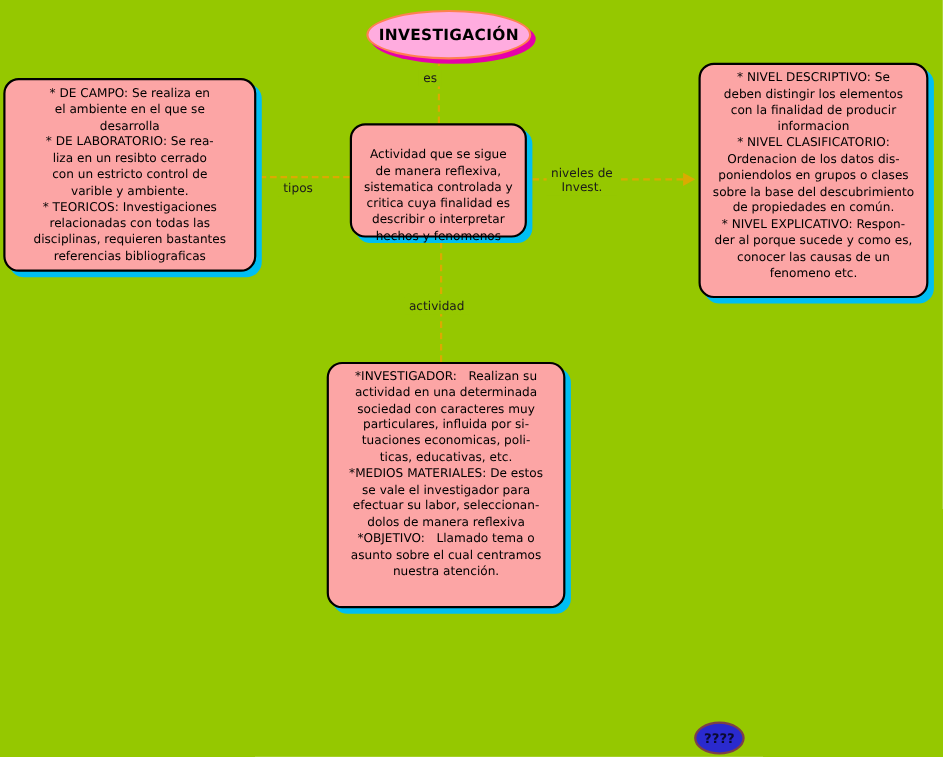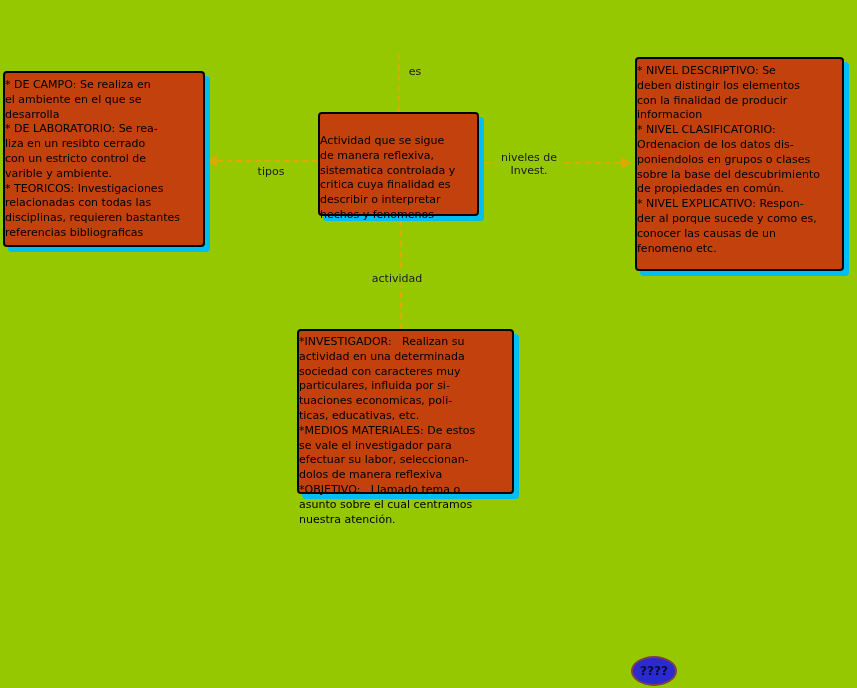--- a/index.html
+++ b/index.html
@@ -10,35 +10,36 @@
     width: 857px;
     height: 688px;
     background: #95c800;
     overflow: hidden;
   }
 
   
   .node {
     position: absolute;
     box-sizing: border-box;
-    background: #c2410c;
+    background: #fca5a5;
     border: 2px solid #000;
-    border-radius: 4px;
+    border-radius: 14px;
     box-shadow: 5px 5px 0 0 #00bef2;
     color: #000;
     font-size: 11px;
     line-height: 14.8px;
+    text-align: center;
     white-space: pre;
     padding-top: 5px;
     z-index: 3;
   }
-  .node-left    { left: 3px;   top: 71px;  width: 202px; height: 176px; }
+  .node-left    { left: 3px;   top: 71px;  width: 230px; height: 176px; }
   .node-center  { left: 318px; top: 112px; width: 161px; height: 104px; padding-top: 20px; }
   .node-right   { left: 635px; top: 57px;  width: 209px; height: 214px; }
-  .node-bottom  { left: 297px; top: 329px; width: 217px; height: 165px; padding-top: 4px; }
+  .node-bottom  { left: 297px; top: 329px; width: 217px; height: 224px; padding-top: 4px; }
 
   
   .title-ellipse {
     position: absolute;
     left: 333px; top: 9px; width: 150px; height: 45px;
     box-sizing: border-box;
     background: #ffacdf;
     border: 2px solid #ff8050;
     border-radius: 50%;
     box-shadow: 4px 4px 0 0 #e600aa;
@@ -88,21 +89,21 @@
     transform: translate(-50%, -50%);
     background: #95c800;
     color: #1a1a1a;
     font-size: 11px;
     line-height: 13px;
     text-align: center;
     white-space: pre;
     padding: 1px 4px;
     z-index: 2;
   }
-  .label-es        { left: 391px; top: 71px; margin-left: 24px; }
+  .label-es        { left: 391px; top: 71px; }
   .label-tipos     { left: 271px; top: 171px; }
   .label-niveles   { left: 529px; top: 164px; text-align: center; }
   .label-elementos { left: 397px; top: 278px; }
 </style>
 </head>
 <body>
 
 <div class="canvas">
 
   <div class="link v link-es"></div>
@@ -111,20 +112,23 @@
   <div class="link v link-elementos"></div>
   <div class="arrow arrow-left"></div>
   <div class="arrow arrow-right"></div>
 
   <div class="link-label label-es">es</div>
   <div class="link-label label-tipos">tipos</div>
   <div class="link-label label-niveles">niveles de
 Invest.</div>
   <div class="link-label label-elementos">actividad</div>
 
+  <div class="title-ellipse">
+    <span>INVESTIGACIÓN</span>
+  </div>
 
   <div class="node node-left">* DE CAMPO: Se realiza en
 el ambiente en el que se
 desarrolla
 * DE LABORATORIO: Se rea-
 liza en un resibto cerrado
 con un estricto control de
 varible y ambiente.
 * TEORICOS: Investigaciones
 relacionadas con todas las

